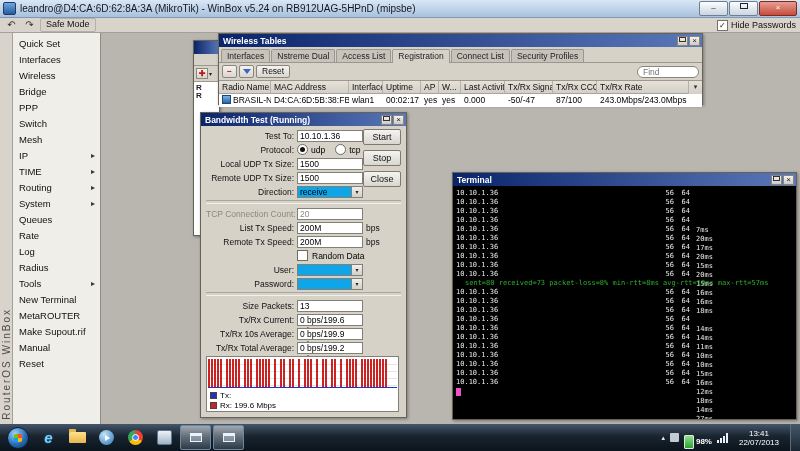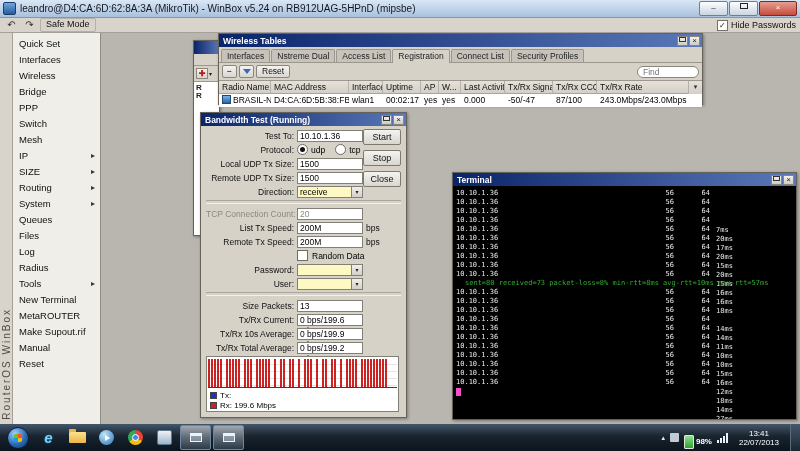--- a/index.html
+++ b/index.html
@@ -116,21 +116,21 @@
 
   
   .bw{left:99px;top:79px;width:207px;height:306px;z-index:3;display:flex;flex-direction:column;}
   .bw-body{position:relative;flex:1;padding:3px 5px 0;font-size:8.5px;}
   .frow{display:flex;align-items:center;height:13px;margin-bottom:1px;}
   .flabel{width:88px;flex:none;text-align:right;padding-right:3px;color:#101010;font-size:8.5px;white-space:nowrap;overflow:hidden;}
   .frow.disabled .flabel{color:#8d897f;}
   .fbox{width:66px;height:12px;border:1px solid #827f76;background:#fff;font-size:8.5px;
     line-height:11px;padding:0 2px;box-sizing:border-box;font-family:inherit;color:#000;}
   .fbox.dis{color:#8d897f;}
-  .combo{width:66px;height:12px;border:1px solid #827f76;background:#fef9c3;display:flex;box-sizing:border-box;}
+  .combo{width:66px;height:12px;border:1px solid #827f76;background:#0ea5e9;display:flex;box-sizing:border-box;}
   .combo-value{flex:1;font-size:8.5px;line-height:10px;padding:0 2px;white-space:nowrap;overflow:hidden;}
   .combo-arrow{width:10px;flex:none;background:linear-gradient(#f0efec,#d3d0c8);
     border-left:1px solid #82f7f600;border-left:1px solid #82 7f76;border-left:1px solid #827f76;
     font-size:6px;line-height:10px;text-align:center;color:#222;}
   .unit{margin-left:3px;font-size:8.5px;color:#101010;}
   .radio{display:inline-block;width:9px;height:9px;border-radius:50%;border:1px solid #6f6b62;
     background:#fff;position:relative;margin-right:3px;flex:none;}
   .radio.checked::after{content:"";position:absolute;inset:2px;border-radius:50%;background:#111;}
   .radio-label{margin-right:10px;font-size:8.5px;}
   .check{display:inline-block;width:9px;height:9px;border:1px solid #6f6b62;background:#fff;margin-right:4px;flex:none;}
@@ -152,21 +152,21 @@
   .bw-status{height:13px;flex:none;border-top:1px solid #a8a49b;font-size:8.5px;
     line-height:12px;padding:0 4px;color:#101010;background:#d6d2c8;}
 
   
   .term{left:351px;top:139px;width:345px;height:248px;z-index:4;display:flex;flex-direction:column;}
   .term-body{flex:1;background:#000;padding:3px 3px 0;overflow:hidden;
     font-family:"DejaVu Sans Mono",monospace;font-size:7px;color:#eaeaea;}
   .tline{display:flex;height:9px;line-height:9px;white-space:pre;}
   .t-host{width:200px;flex:none;overflow:hidden;}
   .t-size{width:18px;flex:none;text-align:right;}
-  .t-ttl{width:16px;flex:none;text-align:right;margin-left:20px;}
+  .t-ttl{width:16px;flex:none;text-align:right;margin-left:0;}
   .t-time{margin-left:6px;margin-top:37px;}
   .t-status{margin-left:8px;}
   .stats-line{height:9px;line-height:9px;white-space:pre;color:#2fae2f;padding-left:9px;}
   .cursor{width:5px;height:8px;background:#f050c8;margin-top:1px;}
 
   
   .taskbar{position:absolute;left:0;bottom:0;width:800px;height:27px;z-index:50;
     background:linear-gradient(#44566b,#19242f 45%,#0b141d);display:flex;align-items:center;
     padding:0 0 0 2px;box-sizing:border-box;}
   .orb{width:22px;height:22px;border-radius:50%;margin:0 5px;flex:none;position:relative;
@@ -264,37 +264,37 @@
     </div>
       <div class="side-item">
       <span class="side-label">Mesh</span>
       <span class="side-arrow"></span>
     </div>
       <div class="side-item">
       <span class="side-label">IP</span>
       <span class="side-arrow">▸</span>
     </div>
       <div class="side-item">
-      <span class="side-label">SIZE</span>
+      <span class="side-label">TIME</span>
       <span class="side-arrow">▸</span>
     </div>
       <div class="side-item">
       <span class="side-label">Routing</span>
       <span class="side-arrow">▸</span>
     </div>
       <div class="side-item">
       <span class="side-label">System</span>
       <span class="side-arrow">▸</span>
     </div>
       <div class="side-item">
       <span class="side-label">Queues</span>
       <span class="side-arrow"></span>
     </div>
       <div class="side-item">
-      <span class="side-label">Files</span>
+      <span class="side-label">Rate</span>
       <span class="side-arrow"></span>
     </div>
       <div class="side-item">
       <span class="side-label">Log</span>
       <span class="side-arrow"></span>
     </div>
       <div class="side-item">
       <span class="side-label">Radius</span>
       <span class="side-arrow"></span>
     </div>
@@ -443,28 +443,28 @@
           <span class="flabel">Remote Tx Speed:</span>
           <input class="fbox" value="200M" style="">
           <span class="unit">bps</span>
         </div>
         <div class="frow">
           <span class="flabel"></span>
           <span class="check"></span>
           <span>Random Data</span>
         </div>
         <div class="frow">
-          <span class="flabel">Password:</span>
+          <span class="flabel">User:</span>
           <span class="combo">
             <span class="combo-value"></span>
             <span class="combo-arrow">▾</span>
           </span>
         </div>
         <div class="frow">
-          <span class="flabel">User:</span>
+          <span class="flabel">Password:</span>
           <span class="combo">
             <span class="combo-value"></span>
             <span class="combo-arrow">▾</span>
           </span>
         </div>
         <div class="sep"></div>
         <div class="frow">
           <span class="flabel">Size Packets:</span>
           <span class="fbox">13</span>
         </div>

